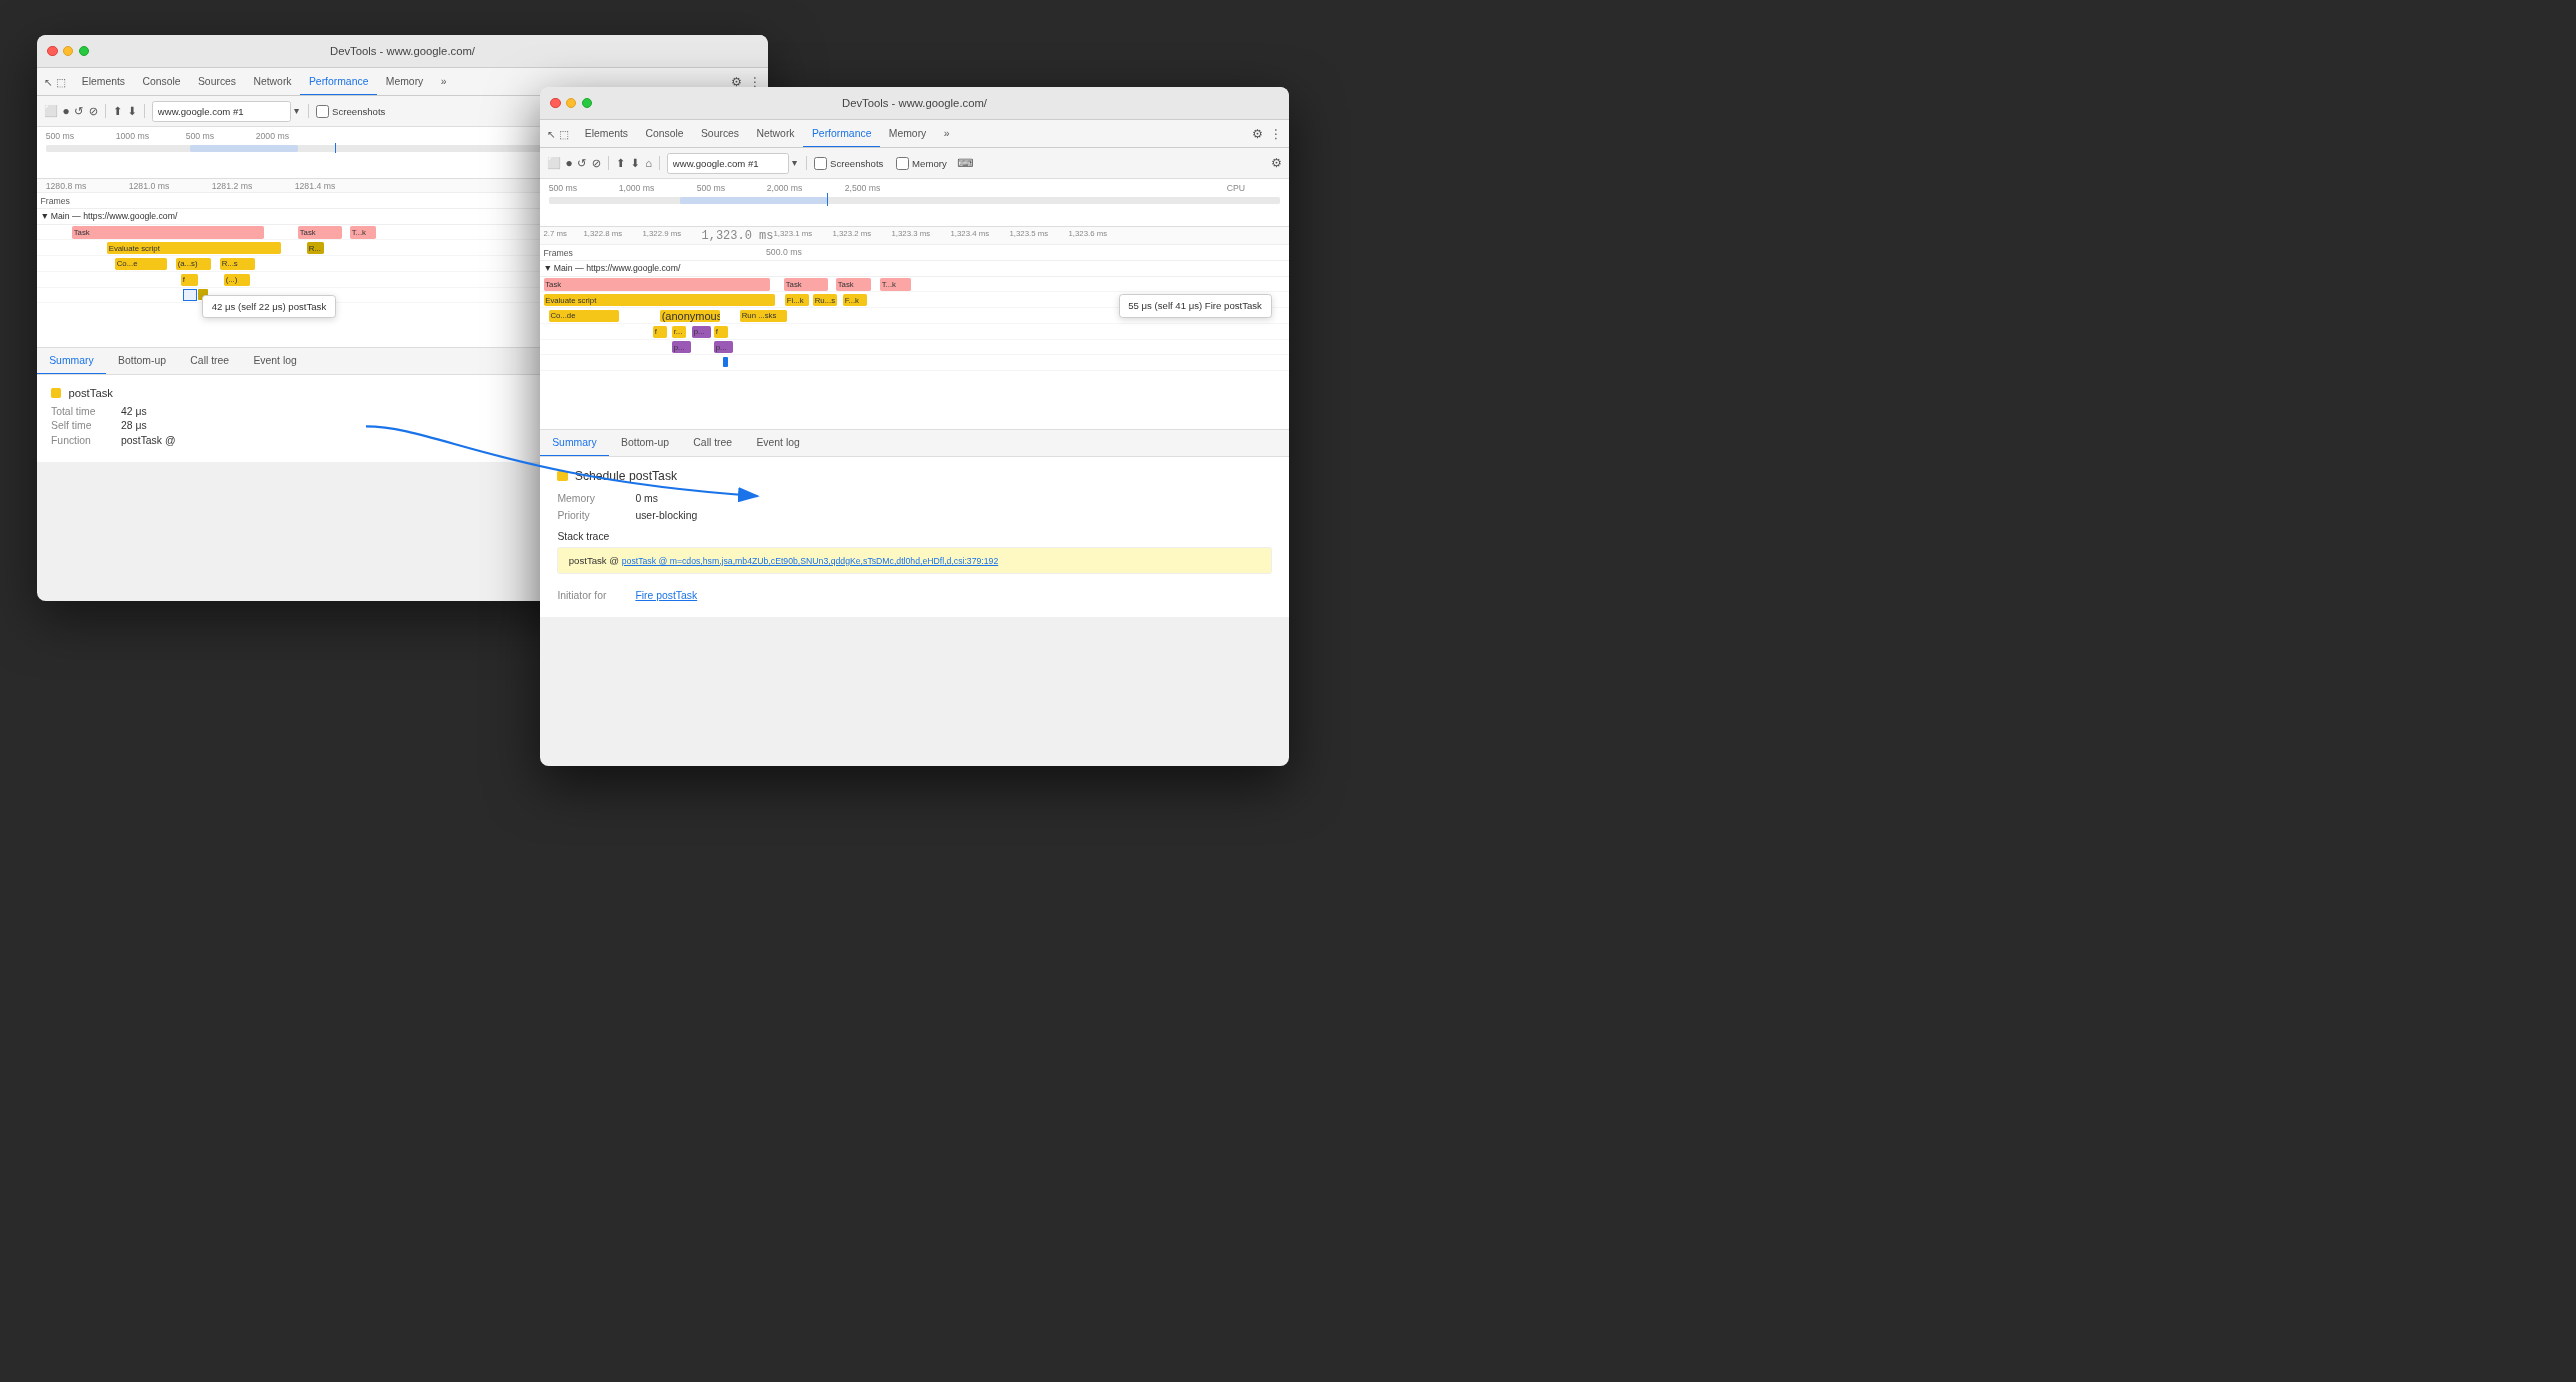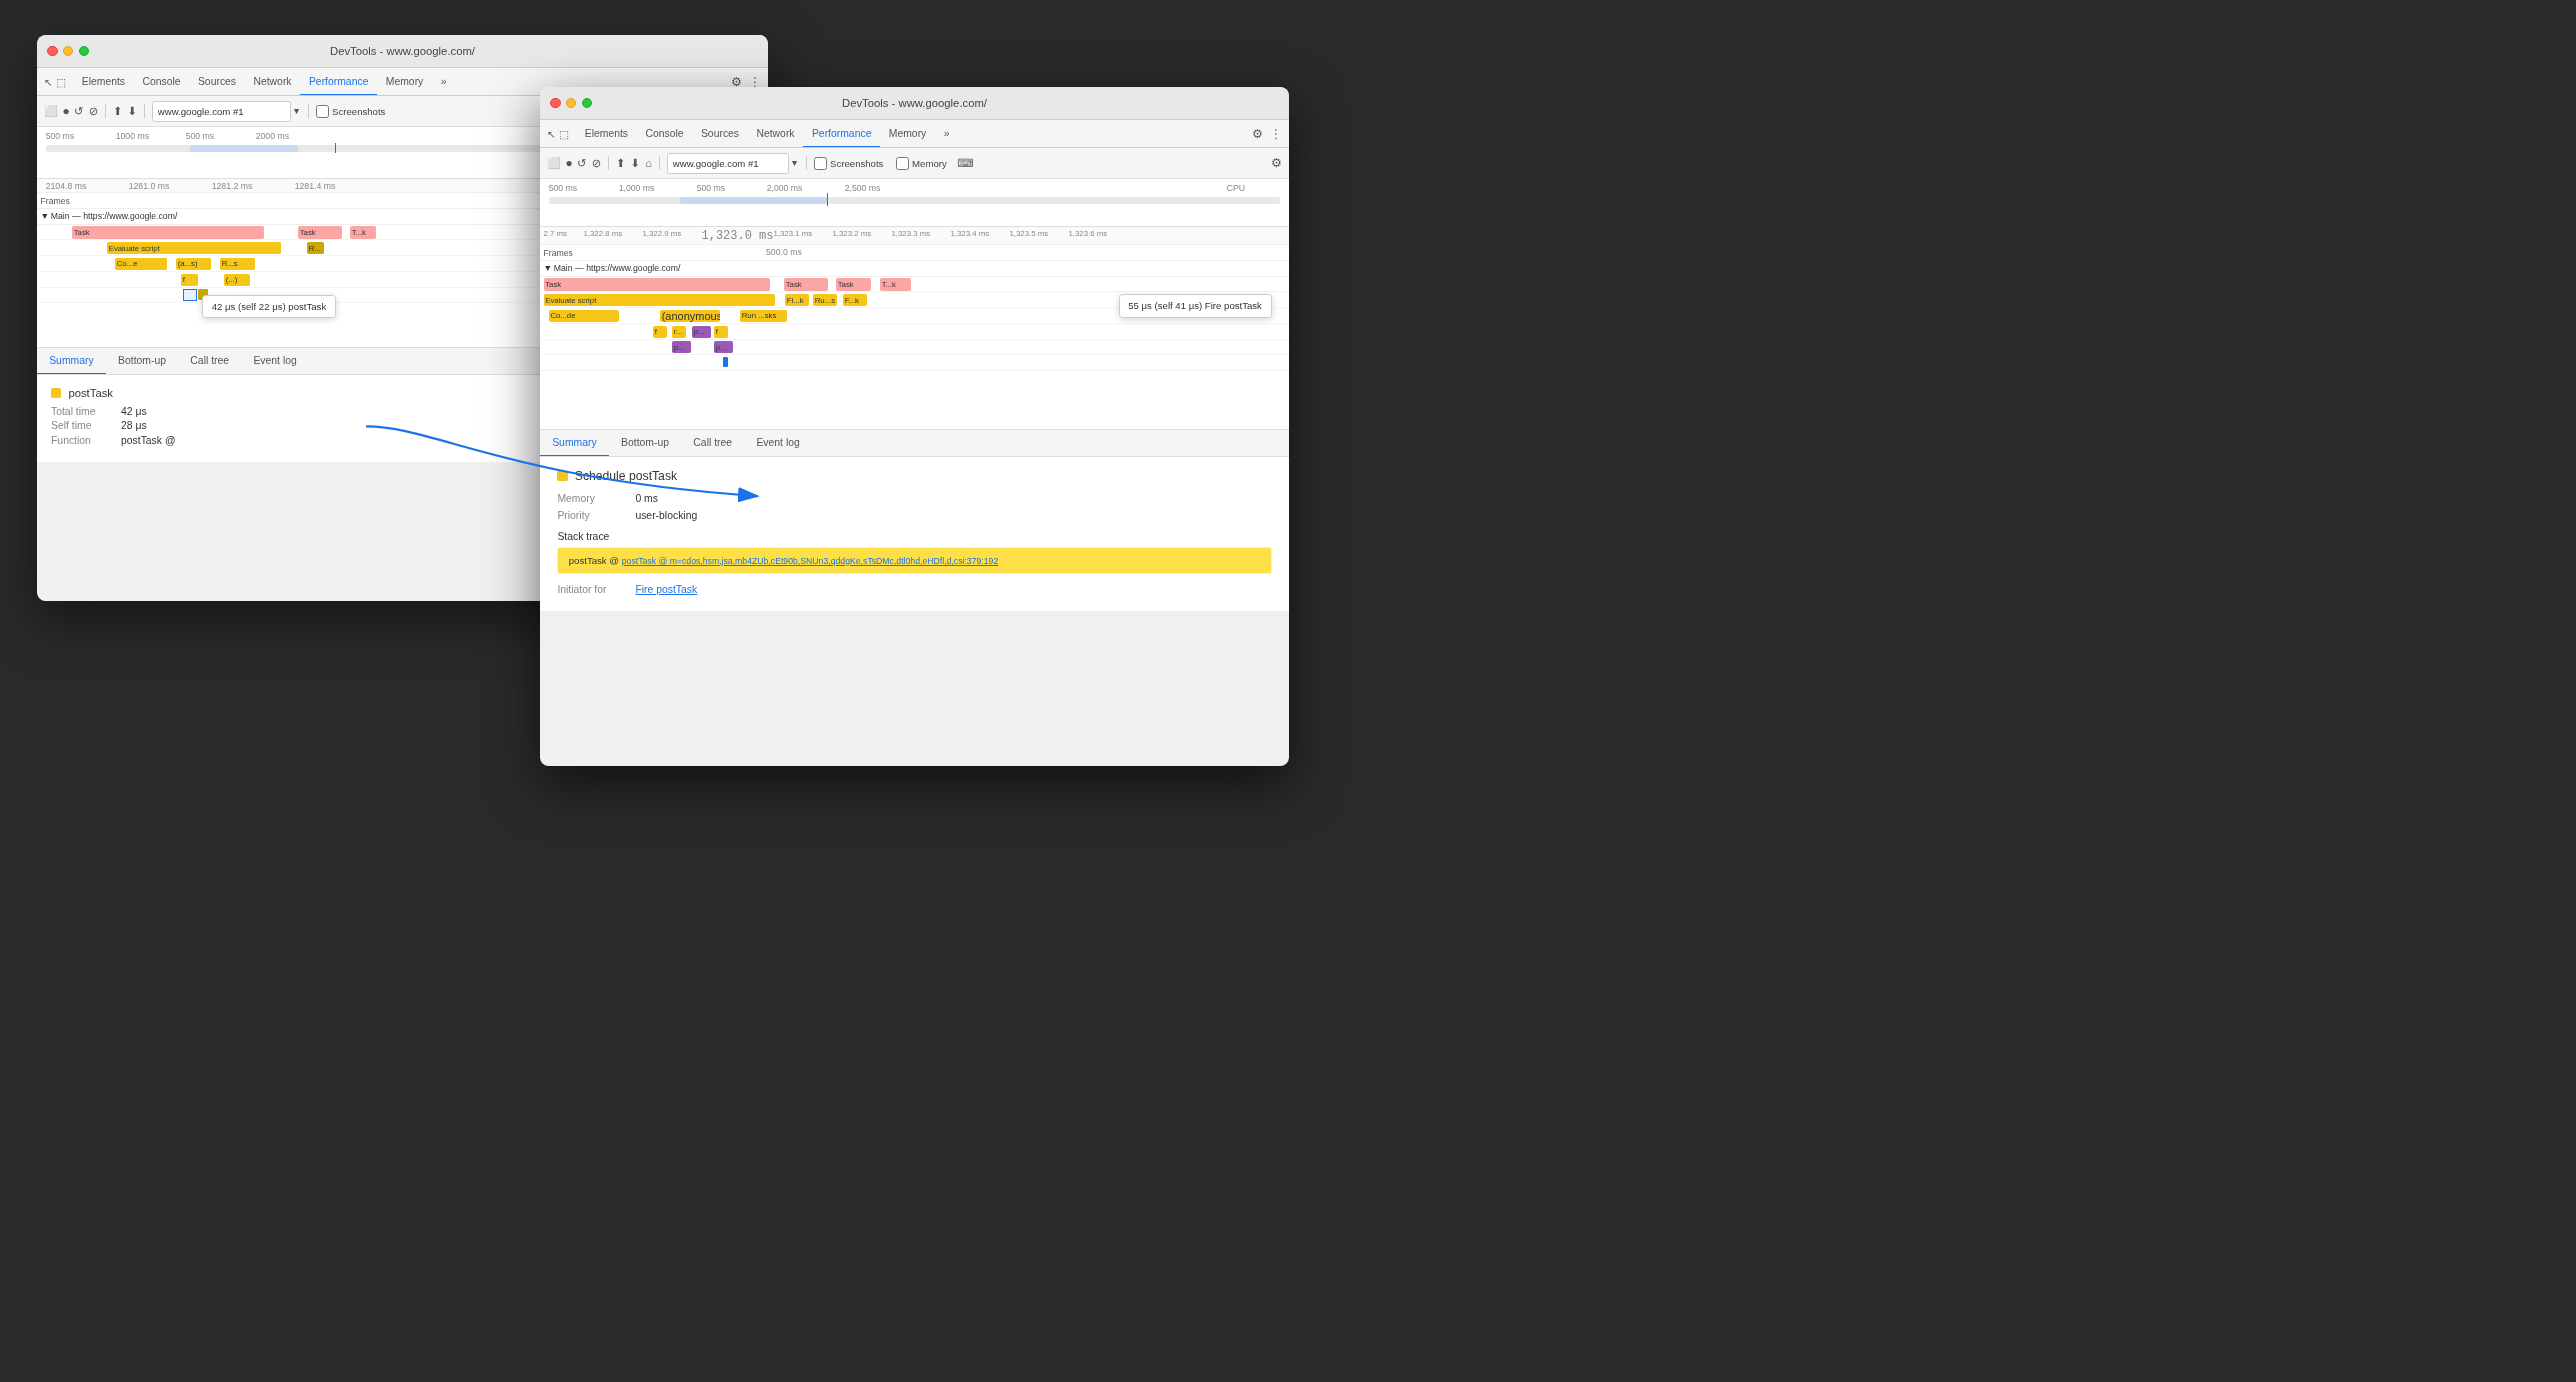--- a/index.html
+++ b/index.html
@@ -315,21 +315,21 @@
     </div>
 
     <div style="position:relative; height:26px; margin-left:8.7px;">
       <div style="position:absolute; left:0; top:4.4px; width:100%; height:7px; background:#e8e8e8; border-radius:1.7px;"></div>
       <div style="position:absolute; left:20%; top:4.4px; width:15%; height:7px; background:#c8d8f0; border-radius:1.7px;"></div>
       <div style="position:absolute; left:40%; top:2.6px; width:1.7px; height:10.4px; background:#1a73e8;"></div>
     </div>
   </div>
 
   <div style="display:flex; padding: 1.7px 0 1.7px 8.7px; border-bottom:0.9px solid #eee; background:#fafafa;">
-    <span style="font-size:8.7px; color:#888; min-width:83px;">2104.8 ms</span>
+    <span style="font-size:8.7px; color:#888; min-width:83px;">1280.8 ms</span>
     <span style="font-size:8.7px; color:#888; min-width:83px;">1281.0 ms</span>
     <span style="font-size:8.7px; color:#888; min-width:83px;">1281.2 ms</span>
     <span style="font-size:8.7px; color:#888; min-width:83px;">1281.4 ms</span>
   </div>
 
   <div style="display:flex; align-items:center; height:15.7px; border-bottom:0.9px solid #eee; background:white;">
     <span style="font-size:8.7px; color:#555; width:52px; padding-left:3.5px;">Frames</span>
     <div style="flex:1; height:100%; position:relative;">
     </div>
   </div>
@@ -558,21 +558,21 @@
       <span class="summary-key" style="width:78px;">Memory</span>
       <span class="summary-val">0 ms</span>
     </div>
     <div class="summary-row" style="margin-bottom:10.4px;">
       <span class="summary-key" style="width:78px;">Priority</span>
       <span class="summary-val">user-blocking</span>
     </div>
     <div class="summary-row" style="margin-bottom:5.2px;">
       <span style="font-size:10.4px; color:#333;">Stack trace</span>
     </div>
-    <div style="background:#fde047; border:0.9px solid #eee; border-radius:2.6px; padding:7px 10.4px; margin-bottom:10px; font-size:9.6px;">
+    <div style="background:#fef9c3; border:0.9px solid #eee; border-radius:2.6px; padding:7px 10.4px; margin-bottom:16px; font-size:9.6px;">
       <span style="color:#333;">postTask @ </span>
       <span class="link-text" style="cursor:pointer; font-size:8.7px;">postTask @ m=cdos,hsm,jsa,mb4ZUb,cEt90b,SNUn3,qddgKe,sTsDMc,dtl0hd,eHDfl,d,csi:379:192</span>
     </div>
     <div class="summary-row">
       <span class="summary-key" style="width:78px; white-space:nowrap;">Initiator for</span>
       <span class="summary-val link-text" style="cursor:pointer;">Fire postTask</span>
     </div>
   </div>
 </div>
 

